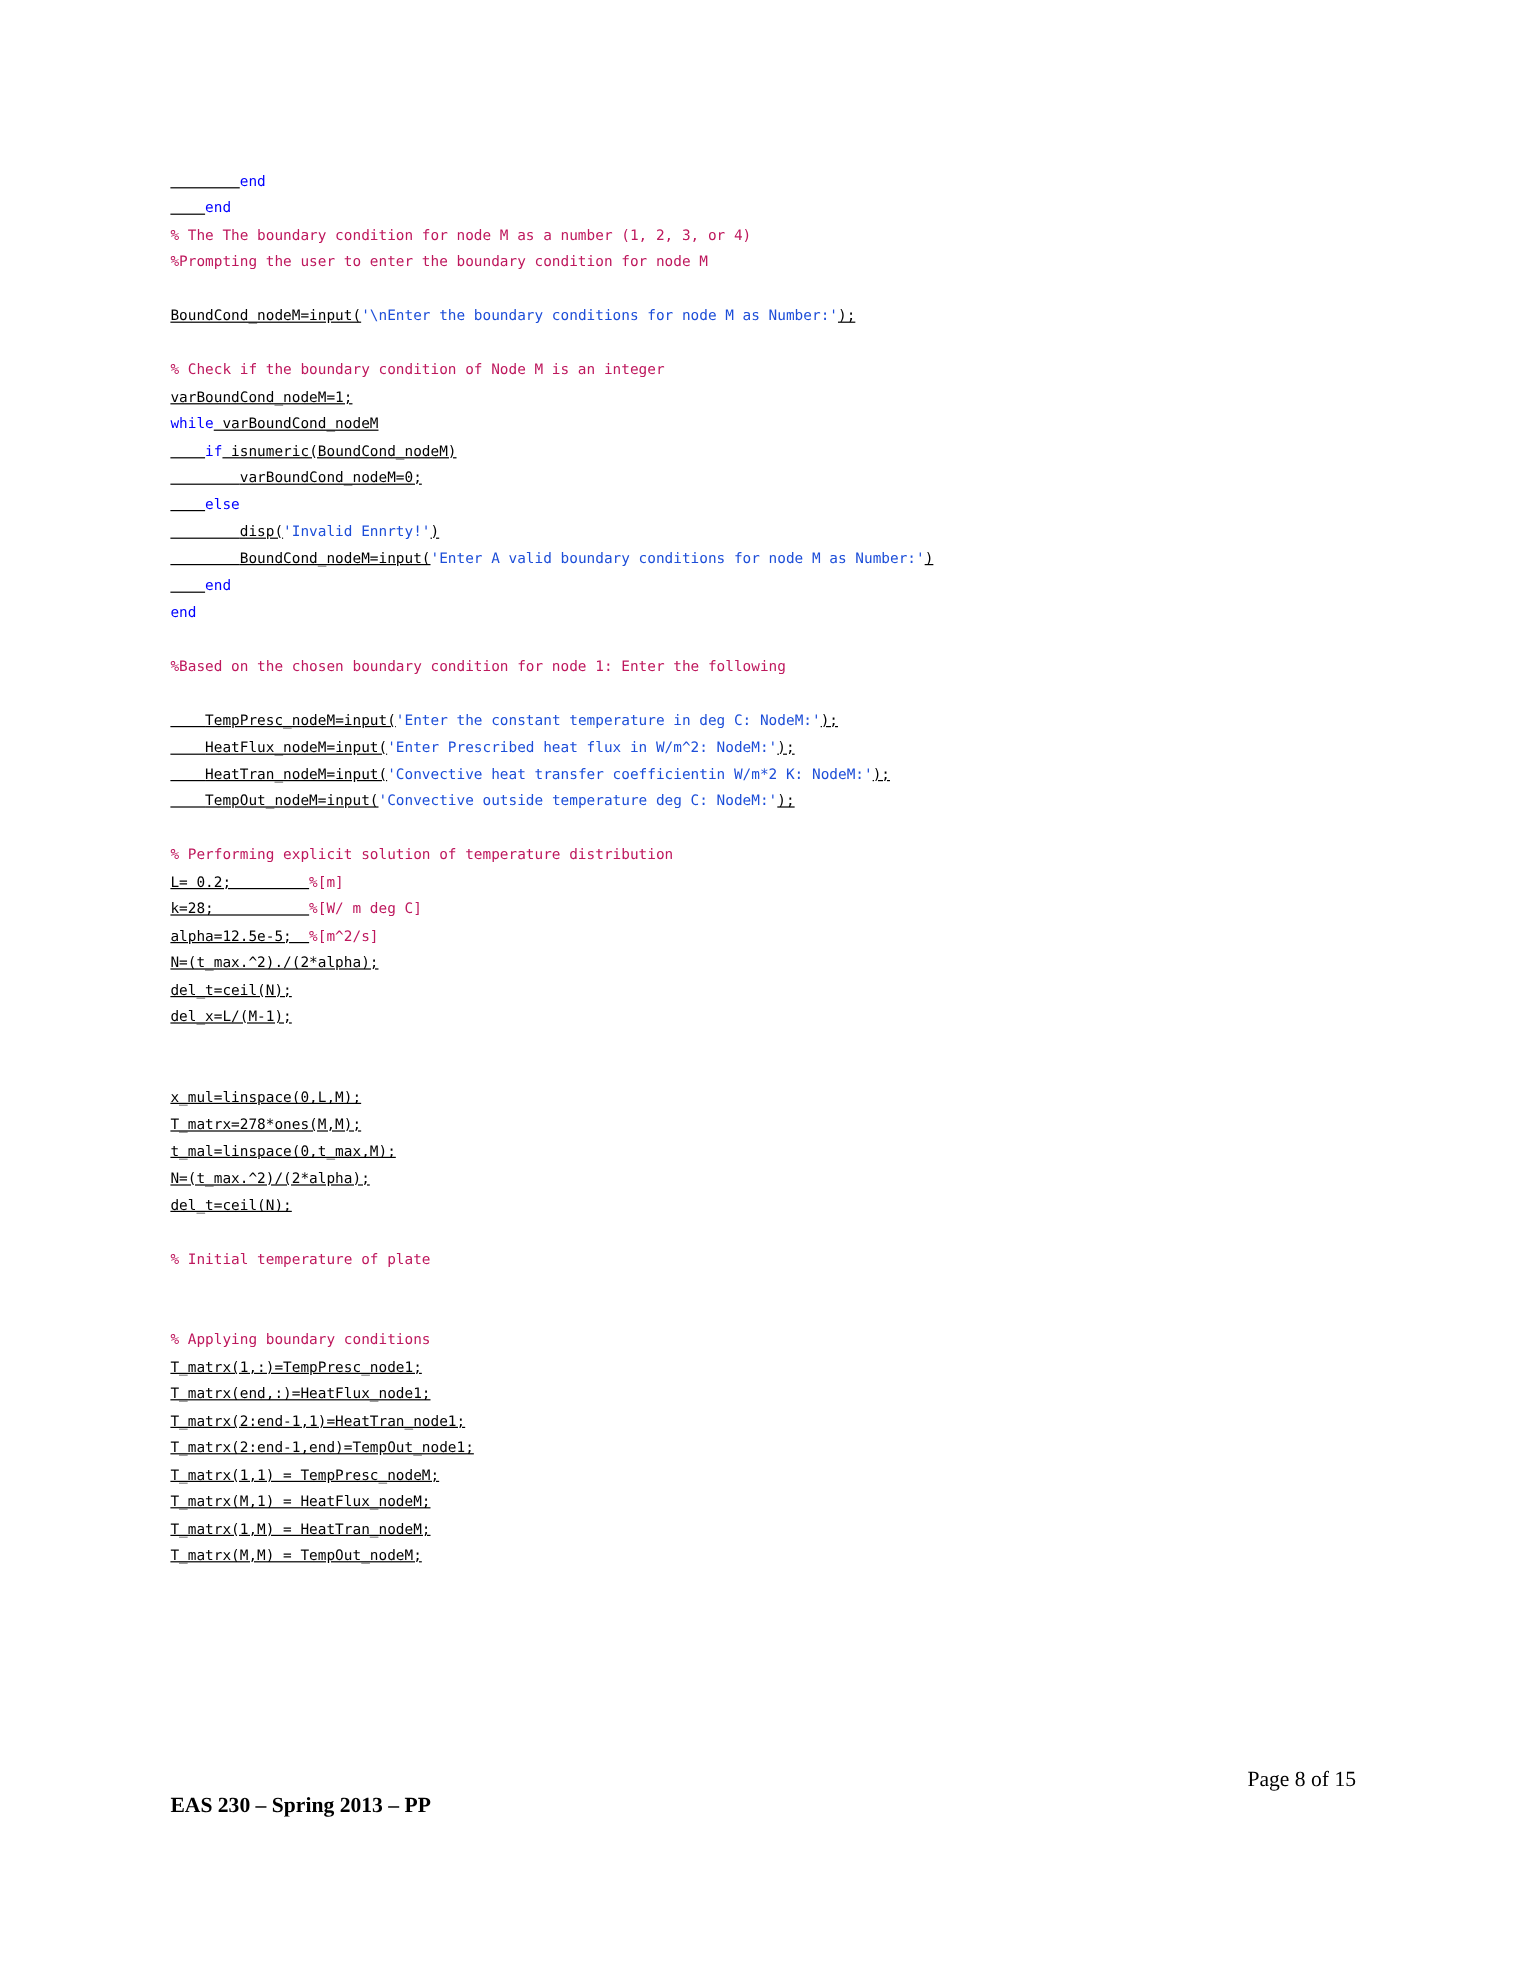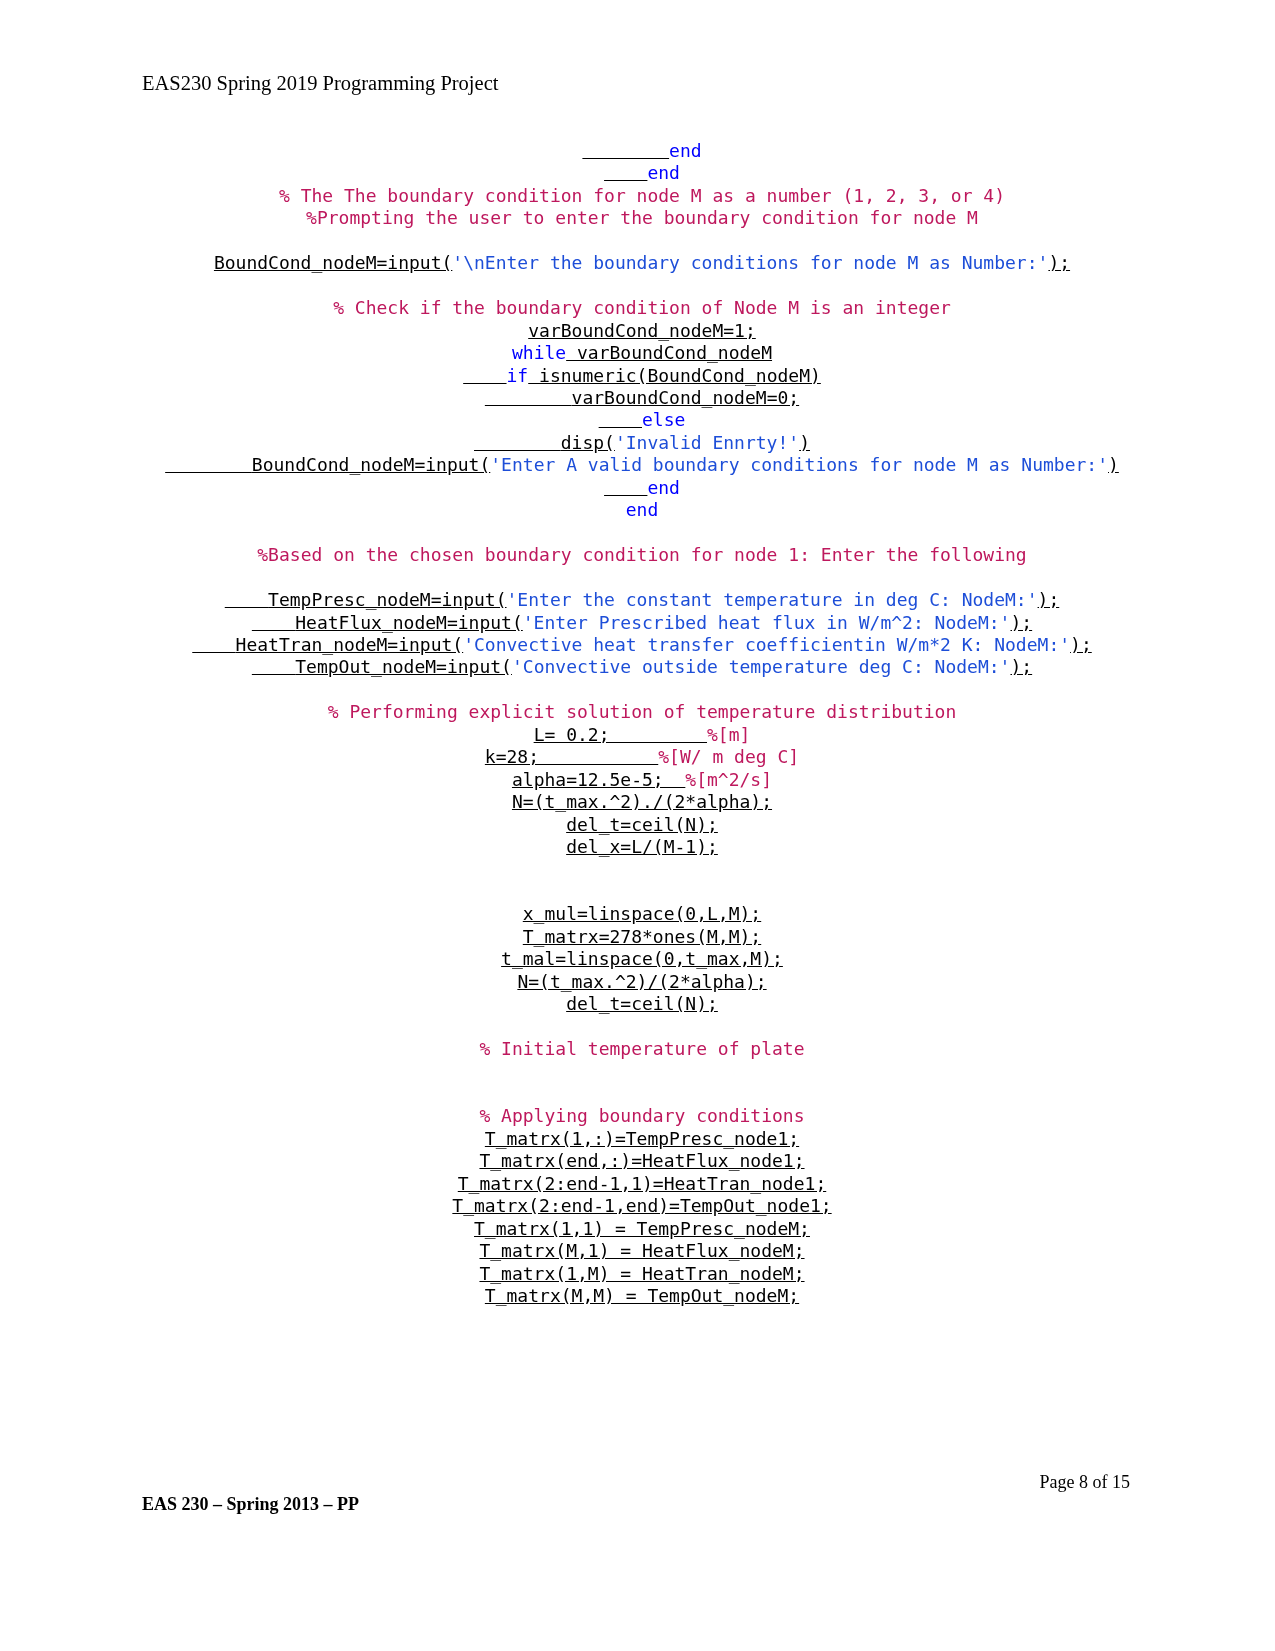--- a/index.html
+++ b/index.html
@@ -28,27 +28,26 @@
   }
   .doc-header .line { display: block; }
   .header-accent { color: #ff0000; }
 
   .code-block {
     position: absolute;
     left: 142px;
     top: 140px;
     width: 1000px;
     font-family: "DejaVu Sans Mono", "Liberation Mono", monospace;
-    font-size: 18px;
+    font-size: 12px;
     line-height: 22.45px;
     color: #000000;
     white-space: pre-wrap;
     word-break: break-word;
     letter-spacing: 0px;
-    text-align: center;
   }
   .code-line {
     display: block;
     min-height: 22.45px;
   }
   .tok-kw  { color: #0000ff; }
   .tok-cm  { color: #be185d; }
   .tok-str { color: #1d4ed8; }
   .tok-pl  { color: #000000; text-decoration: underline; }
 
@@ -71,21 +70,20 @@
     color: #000000;
     white-space: nowrap;
   }
 </style>
 </head>
 <body>
 
 <div class="page">
 
   <div class="doc-header">
-    <span class="line">EAS230 Spring 2019 Programming Project</span>
   </div>
 
   <div class="code-block"><span class="code-line"><span class="tok-pl">        </span><span class="tok-kw">end</span></span><span class="code-line"><span class="tok-pl">    </span><span class="tok-kw">end</span></span><span class="code-line"><span class="tok-cm">% The The boundary condition for node M as a number (1, 2, 3, or 4)</span></span><span class="code-line"><span class="tok-cm">%Prompting the user to enter the boundary condition for node M</span></span><span class="code-line">&nbsp;</span><span class="code-line"><span class="tok-pl">BoundCond_nodeM=input(</span><span class="tok-str">'\nEnter the boundary conditions for node M as Number:'</span><span class="tok-pl">);</span></span><span class="code-line">&nbsp;</span><span class="code-line"><span class="tok-cm">% Check if the boundary condition of Node M is an integer</span></span><span class="code-line"><span class="tok-pl">varBoundCond_nodeM=1;</span></span><span class="code-line"><span class="tok-kw">while</span><span class="tok-pl"> varBoundCond_nodeM</span></span><span class="code-line"><span class="tok-pl">    </span><span class="tok-kw">if</span><span class="tok-pl"> isnumeric(BoundCond_nodeM)</span></span><span class="code-line"><span class="tok-pl">        varBoundCond_nodeM=0;</span></span><span class="code-line"><span class="tok-pl">    </span><span class="tok-kw">else</span></span><span class="code-line"><span class="tok-pl">        disp(</span><span class="tok-str">'Invalid Ennrty!'</span><span class="tok-pl">)</span></span><span class="code-line"><span class="tok-pl">        BoundCond_nodeM=input(</span><span class="tok-str">'Enter A valid boundary conditions for node M as Number:'</span><span class="tok-pl">)</span></span><span class="code-line"><span class="tok-pl">    </span><span class="tok-kw">end</span></span><span class="code-line"><span class="tok-kw">end</span></span><span class="code-line">&nbsp;</span><span class="code-line"><span class="tok-cm">%Based on the chosen boundary condition for node 1: Enter the following</span></span><span class="code-line">&nbsp;</span><span class="code-line"><span class="tok-pl">    TempPresc_nodeM=input(</span><span class="tok-str">'Enter the constant temperature in deg C: NodeM:'</span><span class="tok-pl">);</span></span><span class="code-line"><span class="tok-pl">    HeatFlux_nodeM=input(</span><span class="tok-str">'Enter Prescribed heat flux in W/m^2: NodeM:'</span><span class="tok-pl">);</span></span><span class="code-line"><span class="tok-pl">    HeatTran_nodeM=input(</span><span class="tok-str">'Convective heat transfer coefficientin W/m*2 K: NodeM:'</span><span class="tok-pl">);</span></span><span class="code-line"><span class="tok-pl">    TempOut_nodeM=input(</span><span class="tok-str">'Convective outside temperature deg C: NodeM:'</span><span class="tok-pl">);</span></span><span class="code-line">&nbsp;</span><span class="code-line"><span class="tok-cm">% Performing explicit solution of temperature distribution</span></span><span class="code-line"><span class="tok-pl">L= 0.2;         </span><span class="tok-cm">%[m]</span></span><span class="code-line"><span class="tok-pl">k=28;           </span><span class="tok-cm">%[W/ m deg C]</span></span><span class="code-line"><span class="tok-pl">alpha=12.5e-5;  </span><span class="tok-cm">%[m^2/s]</span></span><span class="code-line"><span class="tok-pl">N=(t_max.^2)./(2*alpha);</span></span><span class="code-line"><span class="tok-pl">del_t=ceil(N);</span></span><span class="code-line"><span class="tok-pl">del_x=L/(M-1);</span></span><span class="code-line">&nbsp;</span><span class="code-line">&nbsp;</span><span class="code-line"><span class="tok-pl">x_mul=linspace(0,L,M);</span></span><span class="code-line"><span class="tok-pl">T_matrx=278*ones(M,M);</span></span><span class="code-line"><span class="tok-pl">t_mal=linspace(0,t_max,M);</span></span><span class="code-line"><span class="tok-pl">N=(t_max.^2)/(2*alpha);</span></span><span class="code-line"><span class="tok-pl">del_t=ceil(N);</span></span><span class="code-line">&nbsp;</span><span class="code-line"><span class="tok-cm">% Initial temperature of plate</span></span><span class="code-line">&nbsp;</span><span class="code-line">&nbsp;</span><span class="code-line"><span class="tok-cm">% Applying boundary conditions</span></span><span class="code-line"><span class="tok-pl">T_matrx(1,:)=TempPresc_node1;</span></span><span class="code-line"><span class="tok-pl">T_matrx(end,:)=HeatFlux_node1;</span></span><span class="code-line"><span class="tok-pl">T_matrx(2:end-1,1)=HeatTran_node1;</span></span><span class="code-line"><span class="tok-pl">T_matrx(2:end-1,end)=TempOut_node1;</span></span><span class="code-line"><span class="tok-pl">T_matrx(1,1) = TempPresc_nodeM;</span></span><span class="code-line"><span class="tok-pl">T_matrx(M,1) = HeatFlux_nodeM;</span></span><span class="code-line"><span class="tok-pl">T_matrx(1,M) = HeatTran_nodeM;</span></span><span class="code-line"><span class="tok-pl">T_matrx(M,M) = TempOut_nodeM;</span></span></div>
 
   <div class="footer-pagenum">Page 8 of 15</div>
   <div class="footer-course">EAS 230 – Spring 2013 – PP</div>
 
 </div>
 
 </body></html>

